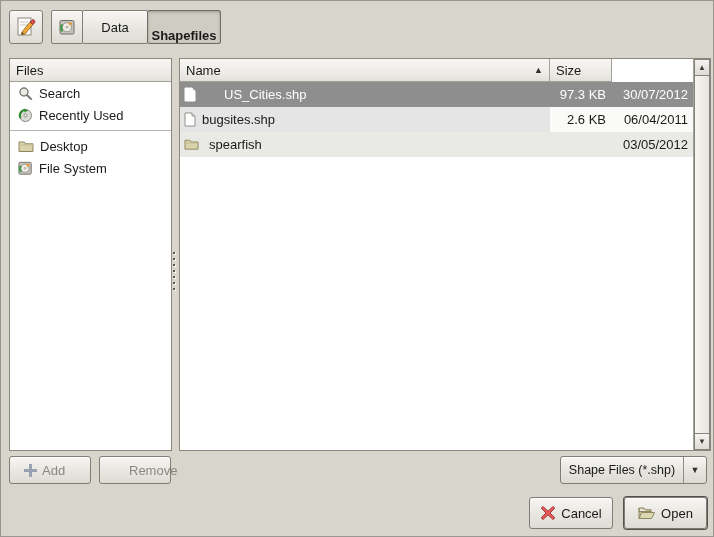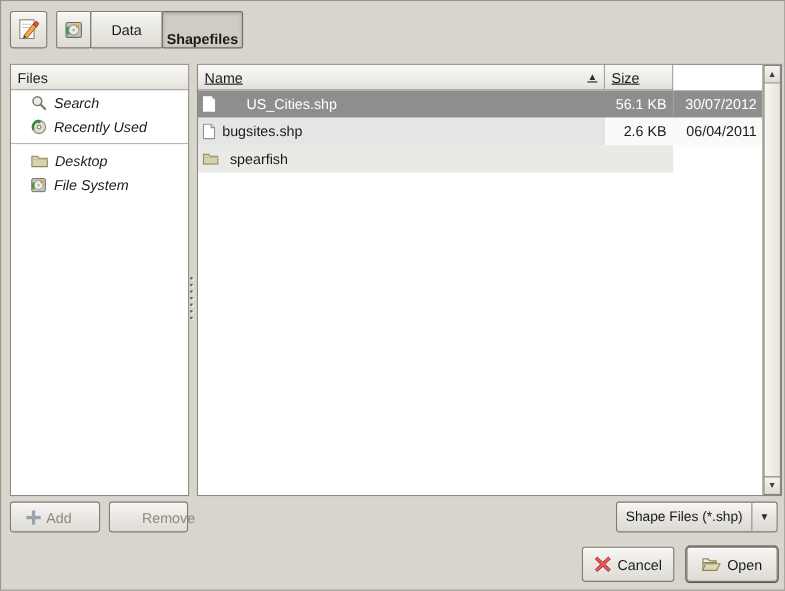--- a/index.html
+++ b/index.html
@@ -44,31 +44,31 @@
   .places-panel { left:8px; top:57px; width:163px; height:393px; }
   .list-panel   { left:178px; top:57px; width:532px; height:393px; }
 
   .col-header {
     height:23px; background:linear-gradient(#f8f7f4, #eceae5 70%, #e3e1da);
     border-bottom:1px solid #a3a199; display:flex; align-items:center;
     padding:0 6px; font-size:13px; color:#1a1a1a;
   }
 
   
-  .place-item { height:22px; display:flex; align-items:center; gap:6px; padding-left:18px;font-style:italic; }
+  .place-item { height:22px; display:flex; align-items:center; gap:6px; padding-left:8px; }
   .place-sep { height:1px; background:#b8b6ad; margin:4px 0; }
 
   
   .grip { position:absolute; left:172px; top:251px; width:4px; display:flex; flex-direction:column; gap:4px; }
   .grip i { width:2px; height:2px; background:#5d5b55; box-shadow:1px 1px 0 #fbfaf7; }
 
   
   .list-inner { display:flex; height:100%; }
   .list-cols { width:513px; display:flex; flex-direction:column; }
-  .hdr-row { display:flex; height:23px;text-decoration:underline; }
+  .hdr-row { display:flex; height:23px; }
   .hdr-cell {
     background:linear-gradient(#f8f7f4, #eceae5 70%, #e2e0d9);
     border-right:1px solid #a3a199; border-bottom:1px solid #a3a199;
     display:flex; align-items:center; padding:0 6px; height:23px;
   }
   .hdr-name { width:370px; justify-content:space-between; }
   .hdr-size { width:62px; }
   .hdr-mod  { width:81px; border-right:none; }
   .sort-arrow { font-size:9px; color:#2e2d2a; }
 
@@ -230,21 +230,21 @@
             <div class="cell c-name">
               <span class="ico">
                 <svg width="12" height="15" viewBox="0 0 12 15">
                   <path d="M1 1 L8 1 L11 4 L11 14 L1 14 Z" fill="#ffffff" stroke="#fdfdfd"></path>
                   <path d="M8 1 L8 4 L11 4" fill="#d8d8d8" stroke="#fdfdfd"></path>
                 </svg>
               </span>
               <span>US_Cities.shp</span>
             </div>
             <div class="cell c-size">
-                <span>56.1 KB</span>
+                <span>97.3 KB</span>
               </div>
             <div class="cell c-mod">
                 <span>30/07/2012</span>
               </div>
           </div>
 
           <div class="file-row row-1">
             <div class="cell c-name">
               <span class="ico">
                 <svg width="12" height="15" viewBox="0 0 12 15">
@@ -269,20 +269,23 @@
                 <svg width="15" height="13" viewBox="0 0 16 13">
                   <path d="M1 3 L1 11.5 L15 11.5 L15 3.8 L7.5 3.8 L6.3 2 L1 2 Z" fill="#d9d3ab" stroke="#8d885f"></path>
                   <path d="M1 5 L15 5" stroke="#c4bd92"></path>
                 </svg>
               </span>
               <span>spearfish</span>
             </div>
             <div class="cell c-size">
                 <span></span>
               </div>
+            <div class="cell c-mod">
+                <span>03/05/2012</span>
+              </div>
           </div>
 
         </div>
       </div>
 
       <div class="scrollbar">
         <div class="sb-btn">
           <span>▲</span>
         </div>
         <div class="sb-thumb"></div>

